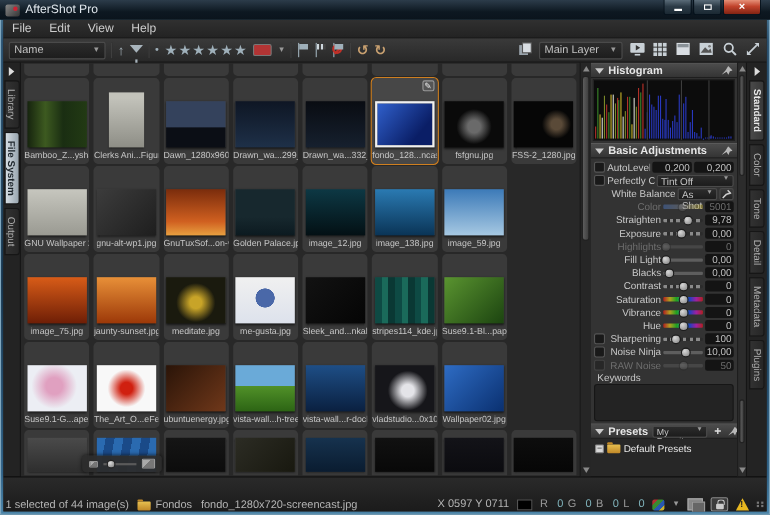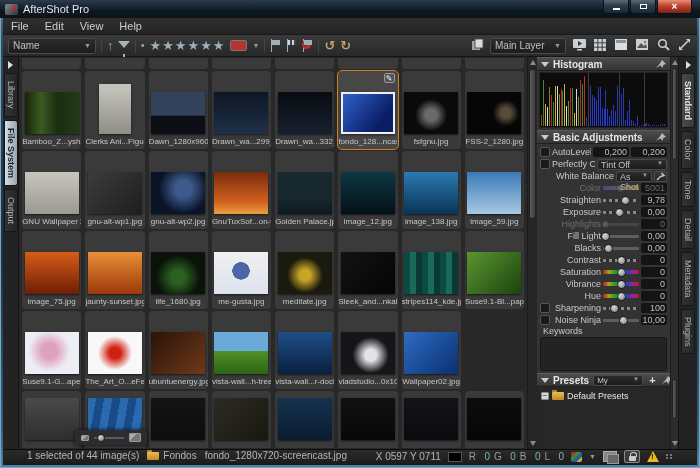--- a/index.html
+++ b/index.html
@@ -135,22 +135,22 @@
   .folder{width:12px;height:8px;background:linear-gradient(180deg,#e8c050,#c08828);border-radius:1px;position:relative;flex:none;margin-top:1px;}
   .folder::before{content:"";position:absolute;top:-2px;left:0;width:5px;height:2px;background:#c08828;border-radius:1px 1px 0 0;}
   .pitem{height:13px;line-height:13px;padding-left:25px;color:#cfcfcf;white-space:nowrap;overflow:hidden;}
   
   .pscroll{width:8px;background:#2c2c2c;border-left:1px solid #1d1d1d;position:relative;}
   .pscroll .sarr{left:1px;}
   .pscroll .sthumb{left:1px;width:5px;top:11px;height:92px;}
   .pscroll .sthumb2{position:absolute;left:1px;width:5px;bottom:30px;height:40px;border-radius:3px;
     background:linear-gradient(90deg,#5c5c5c,#3e3e3e);border:1px solid #222;}
   
-  .statusbar{height:16px;flex:none;background:linear-gradient(180deg,#2a2a2a,#1b1b1b);border-top:1px solid #0c0c0c;
-    display:flex;align-items:flex-start;padding:0 24px;gap:8px;font-size:10px;color:#b4b4b4;}
+  .statusbar{height:32px;flex:none;background:linear-gradient(180deg,#2a2a2a,#1b1b1b);border-top:1px solid #0c0c0c;
+    display:flex;align-items:flex-end;padding:0 2px;gap:8px;font-size:10px;color:#b4b4b4;}
   .sfold{display:flex;align-items:center;gap:4px;}
   .srt{margin-left:auto;display:flex;align-items:center;gap:7px;}
   .blackswatch{width:14px;height:10px;background:#000;border:1px solid #555;}
   .chans{display:flex;align-items:center;gap:4px;}
   .ch-l{color:#9a9a9a;}
   .ch-v{color:#7fb2ba;min-width:10px;text-align:right;}
   .cmicon{width:11px;height:10px;background:linear-gradient(135deg,#b03030 25%,#3a8a30 25% 50%,#2858b0 50% 75%,#c8b030 75%);border-radius:2px;}
   .ddsm{font-size:7px;color:#999;}
   .dualimg{width:14px;height:11px;background:#888;border:1px solid #aaa;position:relative;}
   .dualimg::after{content:"";position:absolute;right:-3px;bottom:-3px;width:10px;height:8px;background:#666;border:1px solid #999;}
@@ -336,24 +336,20 @@
             <div class="grow">
               <div class="cell">
                 <div class="thumb" style="background: linear-gradient(rgb(198, 198, 190), rgb(154, 154, 146));"></div>
                 <div class="cap">GNU Wallpaper 2.jpg</div>
               </div>
               <div class="cell">
                 <div class="thumb" style="background: linear-gradient(135deg, rgb(60, 60, 60), rgb(30, 30, 30));"></div>
                 <div class="cap">gnu-alt-wp1.jpg</div>
               </div>
               <div class="cell">
-                <div class="thumb" style="background: radial-gradient(circle at 60% 40%, rgb(60, 90, 140) 0px, rgb(60, 90, 140) 20%, rgb(10, 20, 40) 60%);"></div>
-                <div class="cap">gnu-alt-wp2.jpg</div>
-              </div>
-              <div class="cell">
                 <div class="thumb" style="background: linear-gradient(rgb(122, 44, 12), rgb(208, 96, 32) 70%, rgb(232, 160, 64));"></div>
                 <div class="cap">GnuTuxSof...on-v1.jpg</div>
               </div>
               <div class="cell">
                 <div class="thumb" style="background: linear-gradient(rgb(23, 40, 46) 60%, rgb(12, 26, 32));"></div>
                 <div class="cap">Golden Palace.jpg</div>
               </div>
               <div class="cell">
                 <div class="thumb" style="background: linear-gradient(rgb(13, 56, 68), rgb(3, 16, 20));"></div>
                 <div class="cap">image_12.jpg</div>
@@ -370,30 +366,26 @@
             <div class="grow">
               <div class="cell">
                 <div class="thumb" style="background: linear-gradient(rgb(216, 92, 24), rgb(110, 30, 6));"></div>
                 <div class="cap">image_75.jpg</div>
               </div>
               <div class="cell">
                 <div class="thumb" style="background: linear-gradient(rgb(232, 144, 56), rgb(156, 56, 8));"></div>
                 <div class="cap">jaunty-sunset.jpg</div>
               </div>
               <div class="cell">
-                <div class="thumb" style="background: radial-gradient(circle at 50% 60%, rgb(44, 96, 32) 0px, rgb(44, 96, 32) 18%, rgb(10, 18, 10) 60%);"></div>
-                <div class="cap">life_1680.jpg</div>
+                <div class="thumb" style="background: radial-gradient(circle at 50% 55%, rgb(200, 164, 40) 0px, rgb(200, 164, 40) 15%, rgb(26, 26, 14) 50%);"></div>
+                <div class="cap">meditate.jpg</div>
               </div>
               <div class="cell">
                 <div class="thumb" style="background: radial-gradient(circle at 50% 45%, rgb(74, 104, 168) 0px, rgb(74, 104, 168) 24%, rgba(0, 0, 0, 0) 25%), linear-gradient(rgb(240, 240, 240), rgb(221, 226, 236));"></div>
                 <div class="cap">me-gusta.jpg</div>
-              </div>
-              <div class="cell">
-                <div class="thumb" style="background: radial-gradient(circle at 50% 55%, rgb(200, 164, 40) 0px, rgb(200, 164, 40) 15%, rgb(26, 26, 14) 50%);"></div>
-                <div class="cap">meditate.jpg</div>
               </div>
               <div class="cell">
                 <div class="thumb" style="background: linear-gradient(135deg, rgb(18, 18, 18), rgb(5, 5, 5));"></div>
                 <div class="cap">Sleek_and...nkahn.jpg</div>
               </div>
               <div class="cell">
                 <div class="thumb" style="background: repeating-linear-gradient(90deg, rgb(14, 74, 68) 0px, rgb(14, 74, 68) 6px, rgb(26, 106, 90) 6px, rgb(26, 106, 90) 12px, rgb(10, 56, 52) 12px, rgb(10, 56, 52) 18px);"></div>
                 <div class="cap">stripes114_kde.jpg</div>
               </div>
               <div class="cell">
@@ -681,20 +673,28 @@
                 <span class="val">100</span>
               </div>
               <div class="adj-row">
                 <span class="cbx"></span>
                 <span class="alabel">Noise Ninja</span>
                 <span class="track ">
                   <span class="knob" style="left: 56%;"></span>
                 </span>
                 <span class="val">10,00</span>
               </div>
+              <div class="adj-row disabled">
+                <span class="cbx"></span>
+                <span class="alabel">RAW Noise</span>
+                <span class="track ">
+                  <span class="knob" style="left: 50%;"></span>
+                </span>
+                <span class="val">50</span>
+              </div>
             </div>
           <div class="kwlabel">Keywords</div>
         </div>
         <div class="kwbox"></div>
 
         <div class="section-hd presets-hd">
           <span class="tri"></span>
           <span>Presets</span>
           <span class="wbsel psel">
             <span style="font-weight:normal">My Favorites</span>

